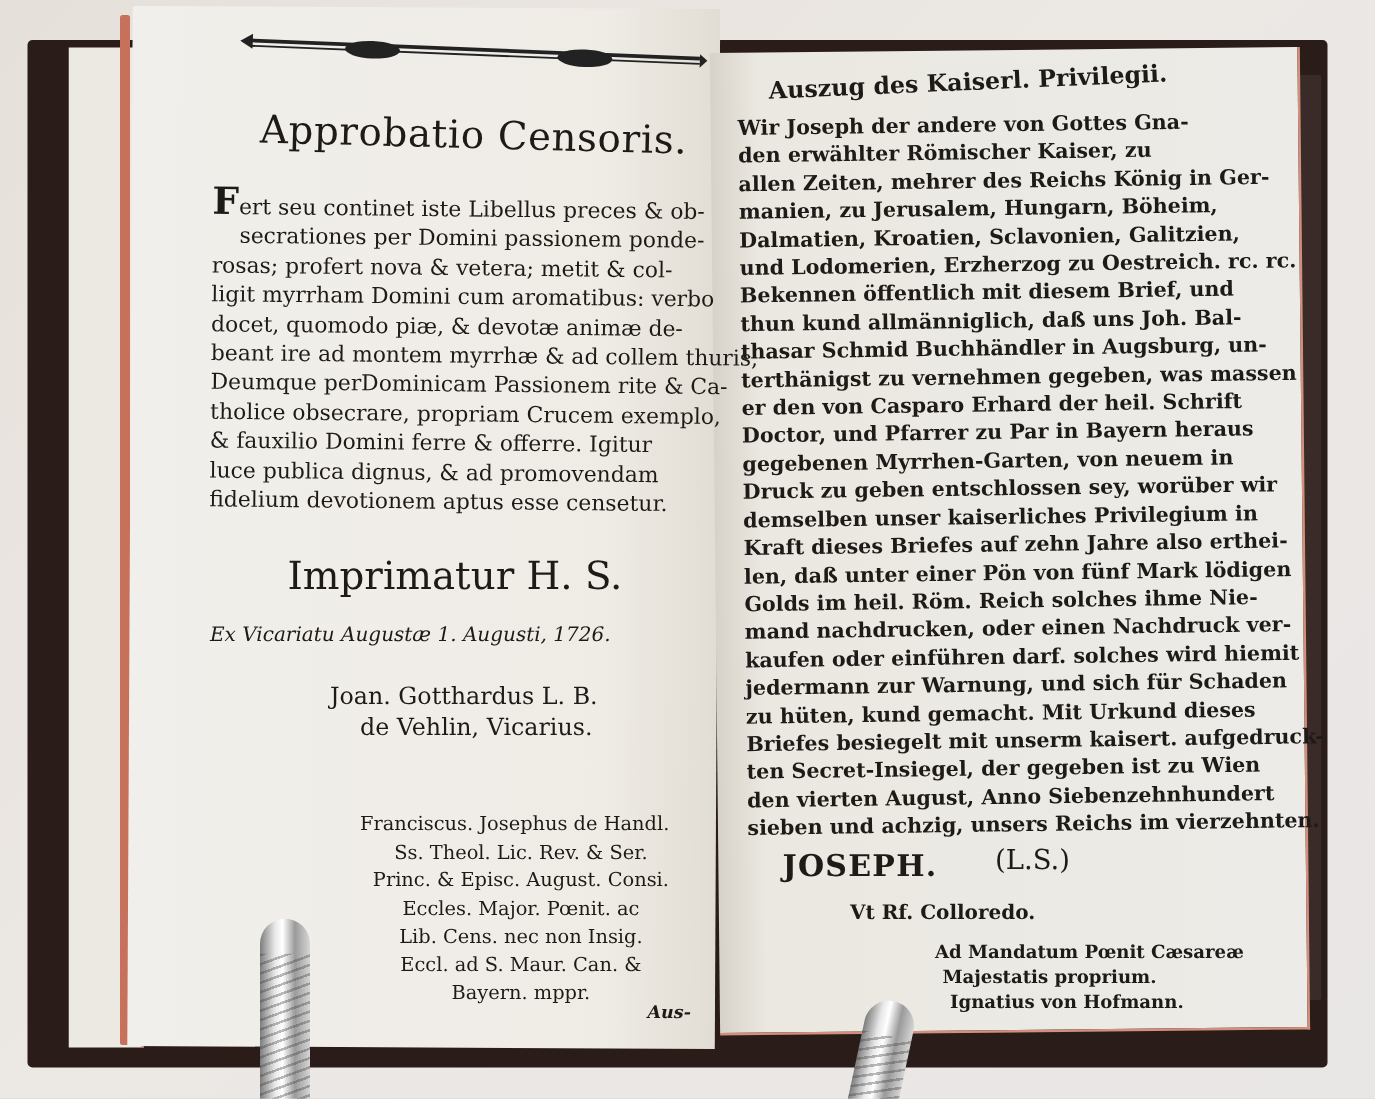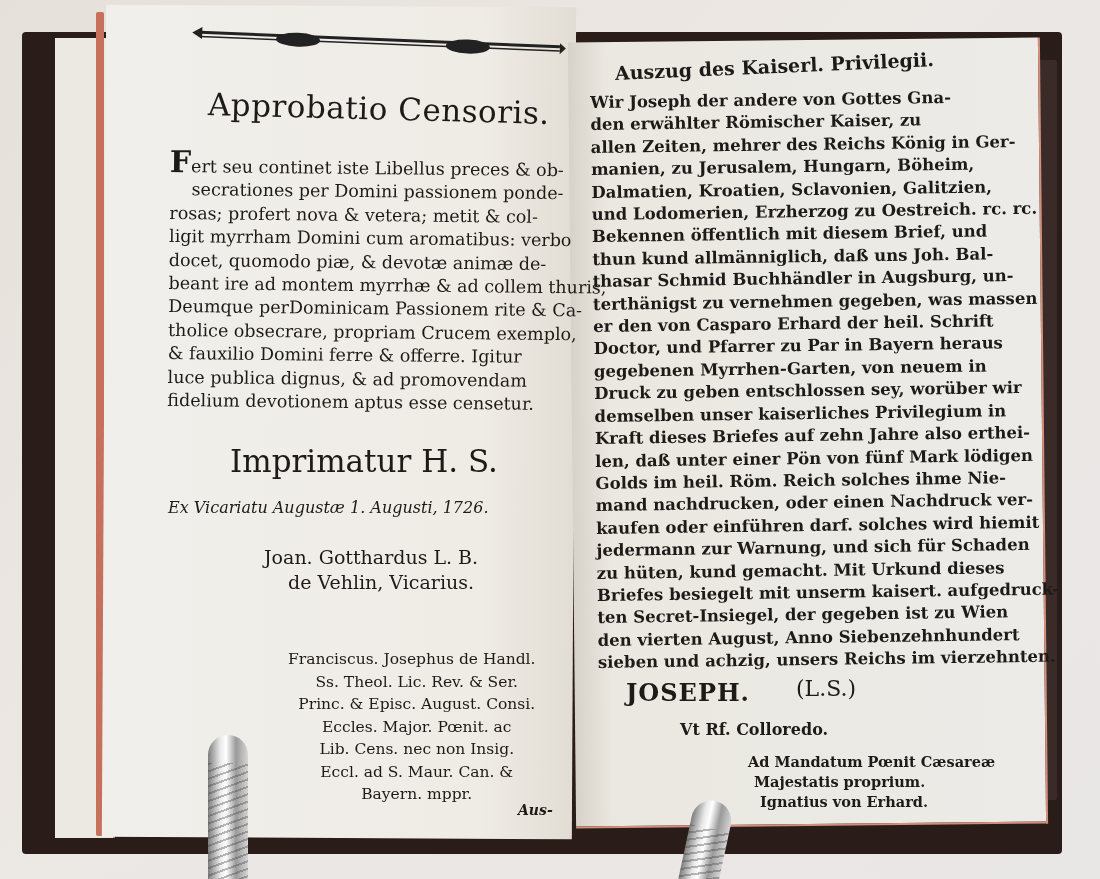--- a/index.html
+++ b/index.html
@@ -160,17 +160,17 @@
   <div>den vierten August, Anno Siebenzehnhundert</div>
   <div>sieben und achzig, unsers Reichs im vierzehnten.</div>
 </div>
 
 <div class="text joseph">JOSEPH.</div>
 <div class="text ls">(L.S.)</div>
 <div class="text colloredo">Vt Rf. Colloredo.</div>
 <div class="text mandatum">
   <div>Ad Mandatum Pœnit Cæsareæ</div>
   <div>Majestatis proprium.</div>
-  <div>Ignatius von Erhard.</div>
+  <div>Ignatius von Hofmann.</div>
 </div>
 
 <div class="stand stand-left"></div>
 <div class="stand stand-right"></div>
 
 </body></html>

